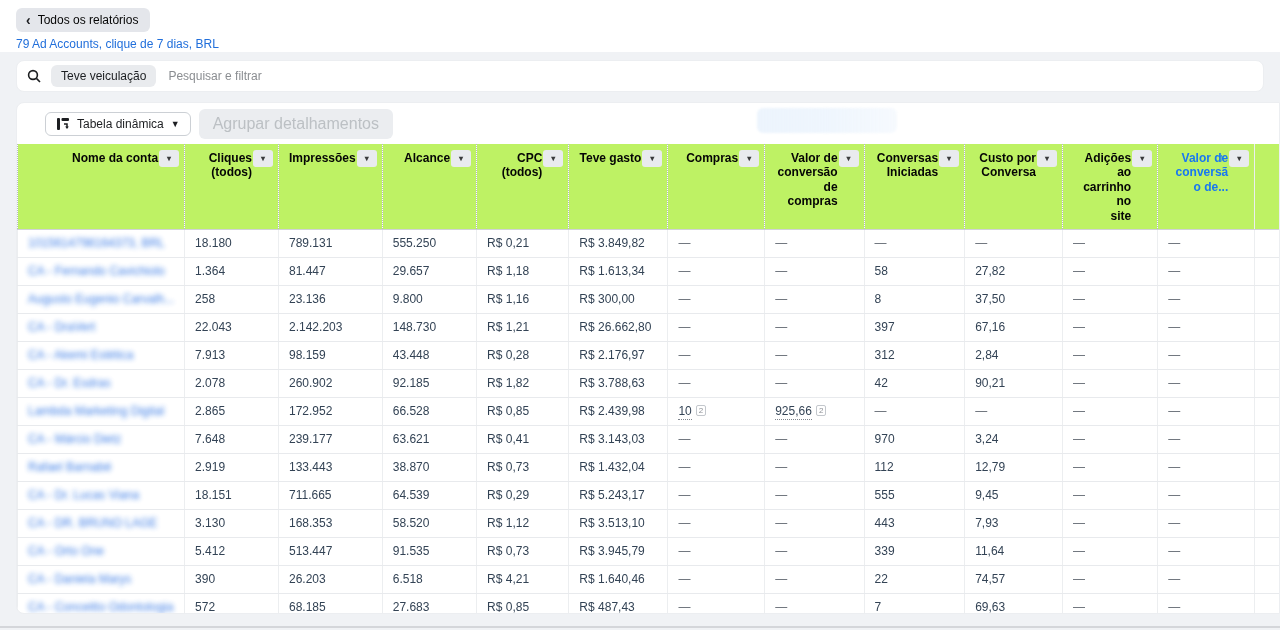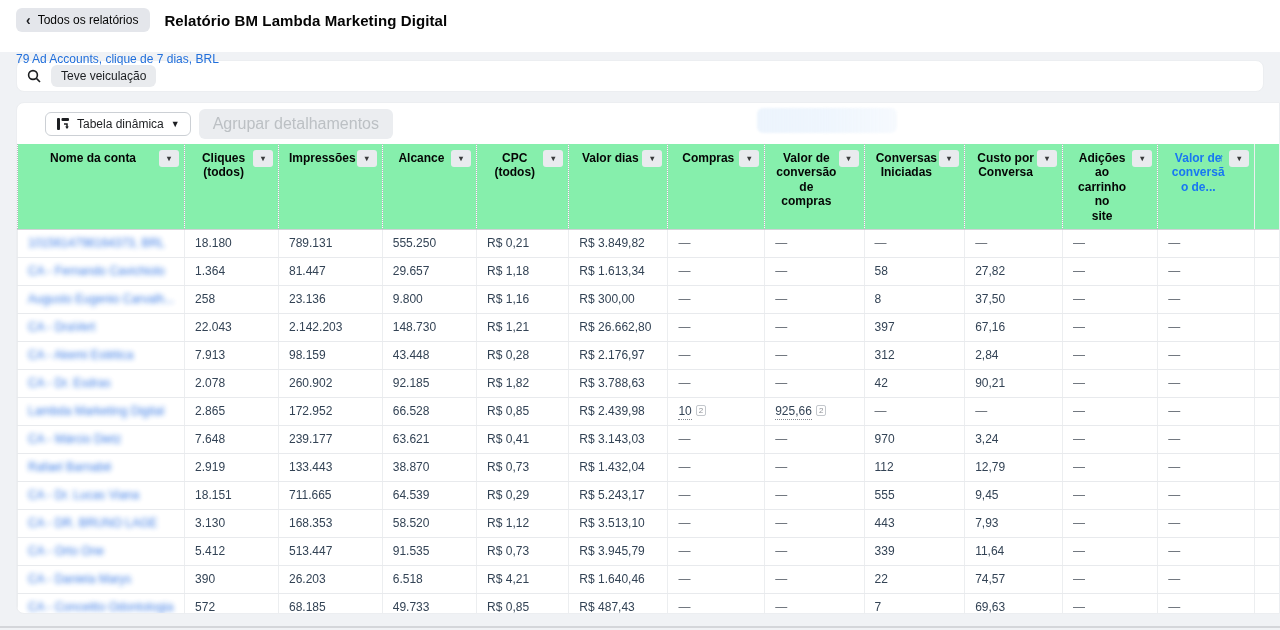--- a/index.html
+++ b/index.html
@@ -15,21 +15,21 @@
   .app-header { background:#fff; height:52px; padding:8px 16px 0; }
   .app-header-row { display:flex; align-items:center; gap:14px; }
   .back-btn {
     display:inline-flex; align-items:center; gap:7px;
     background:#e4e6eb; border:none; border-radius:6px;
     padding:5px 12px 5px 10px; font-size:12px; color:#050505;
     font-family:inherit; cursor:pointer; white-space:nowrap;
   }
   .back-chevron { font-size:14px; line-height:10px; font-weight:bold; color:#1c1e21; }
   .page-title { font-size:15px; font-weight:700; color:#050505; letter-spacing:.1px; }
-  .subtitle-link { display:inline-block; margin-top:20px; font-size:12px; color:#216fdb; cursor:pointer; }
+  .subtitle-link { display:inline-block; margin-top:5px; font-size:12px; color:#216fdb; cursor:pointer; }
 
   
   .search-card {
     margin:8px 16px 0; height:32px; background:#fff; border-radius:8px;
     border:1px solid #eceef1;
     display:flex; align-items:center; gap:10px; padding:0 10px;
   }
   .search-icon { display:flex; align-items:center; color:#1c1e21; }
   .filter-chip {
     background:#e9ebee; border-radius:6px; padding:4px 10px;
@@ -64,26 +64,26 @@
     background:linear-gradient(90deg, rgba(214,231,250,.45), rgba(225,238,252,.55), rgba(230,240,252,.35));
     filter:blur(1px); pointer-events:none;
   }
 
   
   .table-wrap { position:relative; }
   table { border-collapse:collapse; table-layout:fixed; }
   th, td { font-size:12px; }
 
   thead th {
-    position:relative; vertical-align:top; text-align:center;
+    position:relative; vertical-align:top; text-align:right;
     padding:7px 26px 6px 10px; height:47px;
     font-weight:600; color:#050505;
     border-left:1px dotted #b6b9be;
     border-bottom:1px solid #d0d2d6;
-    background:#86efac;
+    background:#bef264;
   }
   thead th .th-label { white-space:pre-line; line-height:1.2; display:inline-block; }
   thead th.sorted .th-label { color:#1877f2; }
   .caret-box {
     position:absolute; right:5px; top:6px; width:20px; height:17px;
     background:#e9ebee; border-radius:3px; color:#3a3b3c;
     font-size:8px; display:flex; align-items:center; justify-content:center; cursor:pointer;
   }
   .sort-arrow { position:absolute; right:30px; top:7px; color:#1877f2; font-size:11px; font-weight:bold; }
   thead th.stub, td.stub { border-left:1px solid #eceef0; padding:0; }
@@ -111,33 +111,33 @@
 </style>
 </head>
 <body>
 
 <div class="app-header">
   <div class="app-header-row">
     <button class="back-btn">
       <span class="back-chevron">‹</span>
       <span>Todos os relatórios</span>
     </button>
-    <span class="page-title">Relatório BM Lambda Marketing Digital</span>
   </div>
   <span class="subtitle-link">79 Ad Accounts, clique de 7 dias, BRL</span>
 </div>
 
 <div class="search-card">
   <span class="search-icon">
     <svg width="14" height="14" viewBox="0 0 14 14" fill="none" stroke="#1c1e21" stroke-width="1.6">
       <circle cx="6" cy="6" r="4.4"></circle>
       <line x1="9.4" y1="9.4" x2="13" y2="13"></line>
     </svg>
   </span>
   <span class="filter-chip">Teve veiculação</span>
+  <input class="search-input" type="text" placeholder="Pesquisar e filtrar" style="">
 </div>
 
 <div class="main-card">
   <div class="toolbar">
     <button class="pivot-btn">
       <span style="display:flex;">
         <svg width="14" height="14" viewBox="0 0 14 14">
           <rect x="1" y="1" width="3" height="12" rx="1" fill="#1c1e21"></rect>
           <rect x="5.5" y="1" width="7.5" height="3" rx="1" fill="#1c1e21"></rect>
           <path d="M8 7 L11 7 L11 10.2" stroke="#1c1e21" stroke-width="1.5" fill="none"></path>
@@ -169,21 +169,21 @@
           <col style="width:40px">
         </colgroup>
       <thead>
         <tr>
             <th><span class="th-label">Nome da conta</span><span class="caret-box">▾</span></th>
             <th><span class="th-label">Cliques
 (todos)</span><span class="caret-box">▾</span></th>
             <th><span class="th-label">Impressões</span><span class="caret-box">▾</span></th>
             <th><span class="th-label">Alcance</span><span class="caret-box">▾</span></th>
             <th><span class="th-label">CPC (todos)</span><span class="caret-box">▾</span></th>
-            <th><span class="th-label">Valor dias</span><span class="caret-box">▾</span></th>
+            <th><span class="th-label">Teve gasto</span><span class="caret-box">▾</span></th>
             <th><span class="th-label">Compras</span><span class="caret-box">▾</span></th>
             <th><span class="th-label">Valor de
 conversão
 de compras</span><span class="caret-box">▾</span></th>
             <th><span class="th-label">Conversas
 Iniciadas</span><span class="caret-box">▾</span></th>
             <th><span class="th-label">Custo por
 Conversa</span><span class="caret-box">▾</span></th>
             <th><span class="th-label">Adições ao
 carrinho no
@@ -387,21 +387,21 @@
             <td><span>22</span></td>
             <td><span>74,57</span></td>
             <td class="dash"><span>—</span></td>
             <td class="dash"><span>—</span></td>
             <td class="stub"></td>
           </tr>
           <tr>
             <td><span class="account-link">CA - Conceitto Odontologia</span></td>
             <td><span>572</span></td>
             <td><span>68.185</span></td>
-            <td><span>49.733</span></td>
+            <td><span>27.683</span></td>
             <td><span>R$ 0,85</span></td>
             <td><span>R$ 487,43</span></td>
             <td class="dash"><span>—</span></td>
             <td class="dash"><span>—</span></td>
             <td><span>7</span></td>
             <td><span>69,63</span></td>
             <td class="dash"><span>—</span></td>
             <td class="dash"><span>—</span></td>
             <td class="stub"></td>
           </tr>

